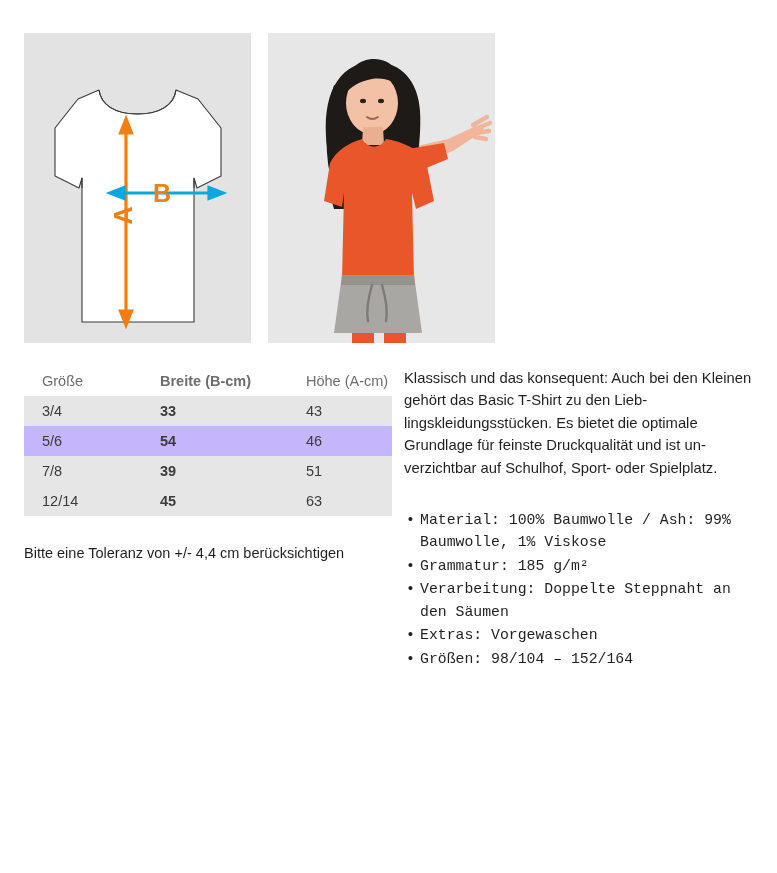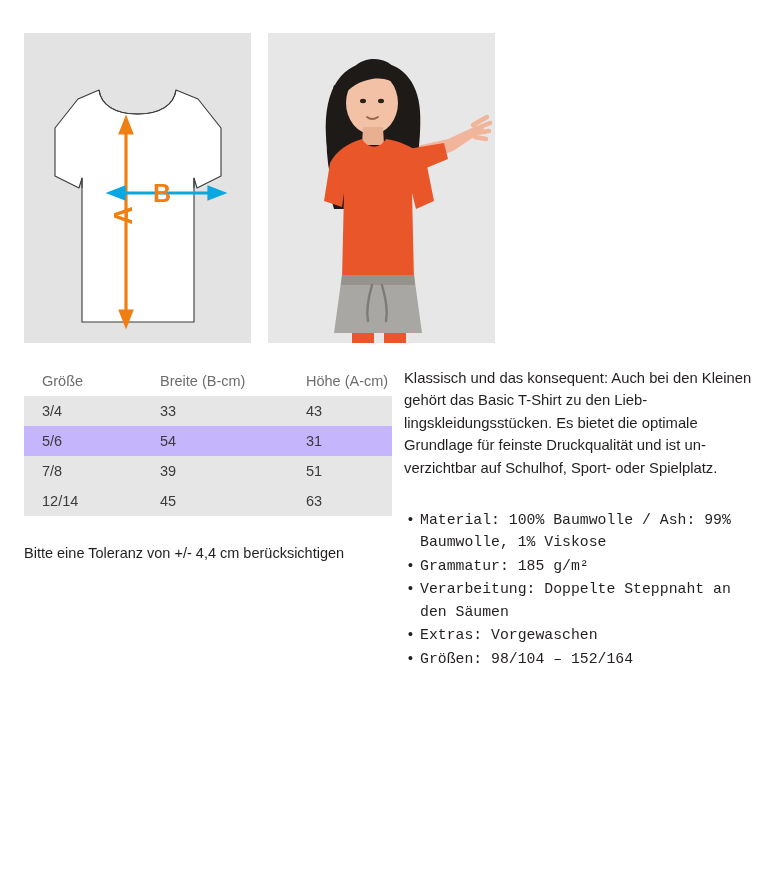--- a/index.html
+++ b/index.html
@@ -66,21 +66,21 @@
   }
   .size-table th, .size-table td {
     text-align: left;
     padding: 7px 0 7px 18px;
     font-weight: normal;
     color: #3b3b3b;
     margin-top: 40px;
   }
   .size-table th { color: #6d6d6d; }
   .size-table th:nth-child(1), .size-table td:nth-child(1) { width: 100px; }
-  .size-table th:nth-child(2), .size-table td:nth-child(2) { width: 128px; }
+  .size-table th:nth-child(2), .size-table td:nth-child(2) { width: 128px; font-weight: bold; }
   .size-table tr.odd  { background: #e6e6e6; }
   .size-table tr.even { background: #c4b5fd; }
   .size-table tr.head { background: #ffffff; }
 
   .tolerance {
     position: absolute;
     left: 24px;
     top: 545px;
     font-size: 14.5px;
     color: #231f20;
@@ -203,21 +203,21 @@
       <th>Höhe (A-cm)</th>
     </tr>
     <tr class="odd">
       <td>3/4</td>
       <td>33</td>
       <td>43</td>
     </tr>
     <tr class="even">
       <td>5/6</td>
       <td>54</td>
-      <td>31</td>
+      <td>46</td>
     </tr>
     <tr class="odd">
       <td>7/8</td>
       <td>39</td>
       <td>51</td>
     </tr>
     <tr class="odd">
       <td>12/14</td>
       <td>45</td>
       <td>63</td>

